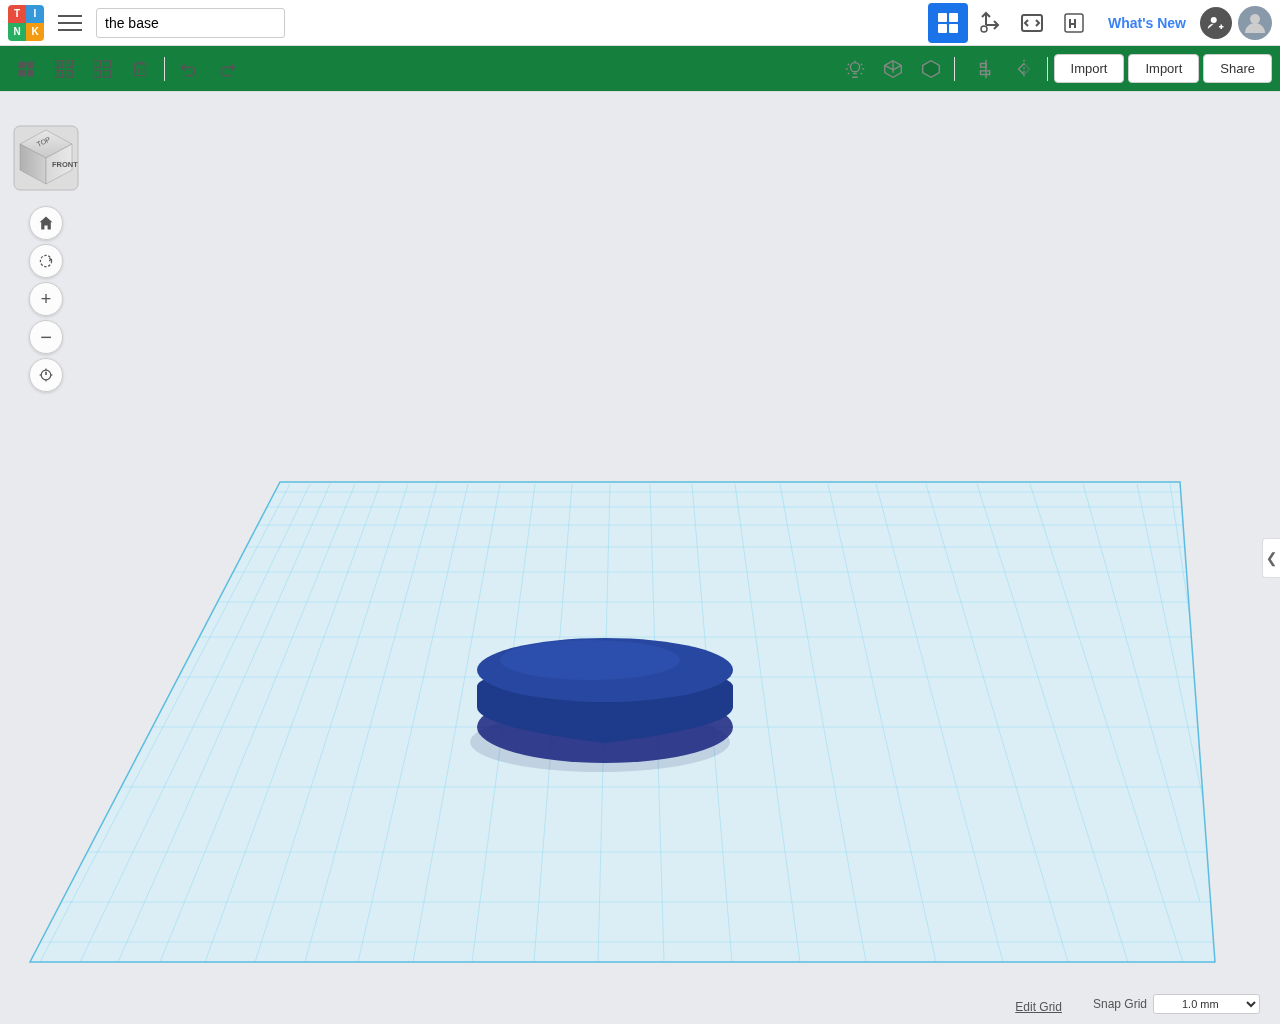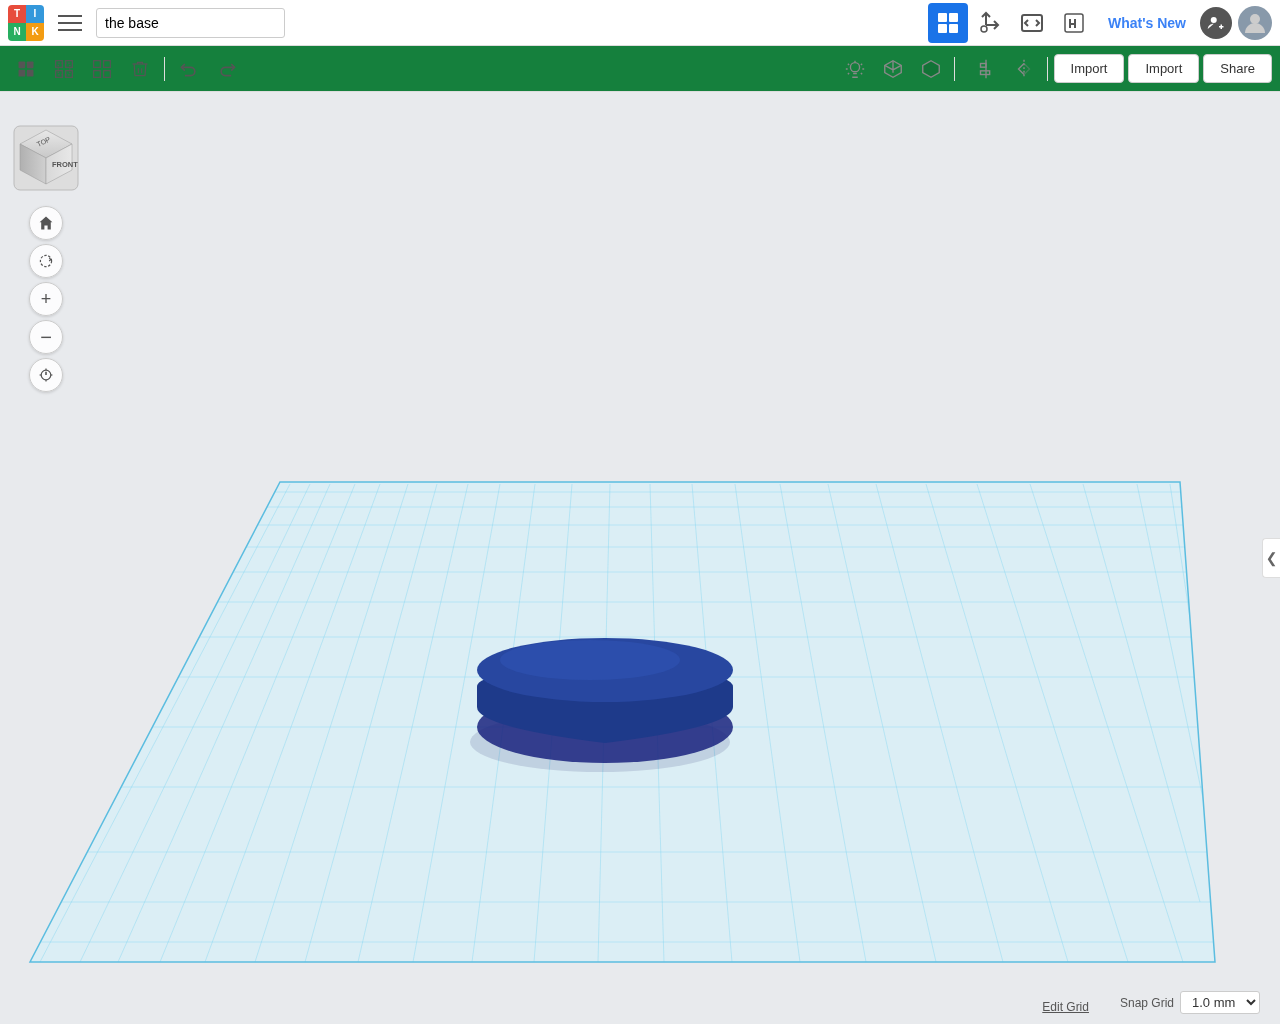--- a/index.html
+++ b/index.html
@@ -120,22 +120,22 @@
       position: absolute; right: 20px; bottom: 10px;
       display: flex; flex-direction: row; align-items: flex-end; gap: 4px; justify-content: center;
     }
     .bottom-label {
       font-size: 12px; color: #555;
     }
     .snap-grid-row {
       display: flex; align-items: center; gap: 6px; margin-left: 27px;
     }
     .snap-grid-select {
-      font-size: 13px; color: #333; background: #fff;
-      border: 1px solid #ccc; border-radius: 3px; padding: 2px 7px; cursor: pointer;
+      font-size: 11px; color: #333; background: #fff;
+      border: 1px solid #ccc; border-radius: 3px; padding: 2px 24px; cursor: pointer;
     }
 
     
     #workplane-container {
       position: absolute;
       left: 0; top: 0; right: 0; bottom: 0;
       overflow: hidden;
     }
   </style>
 </head>

